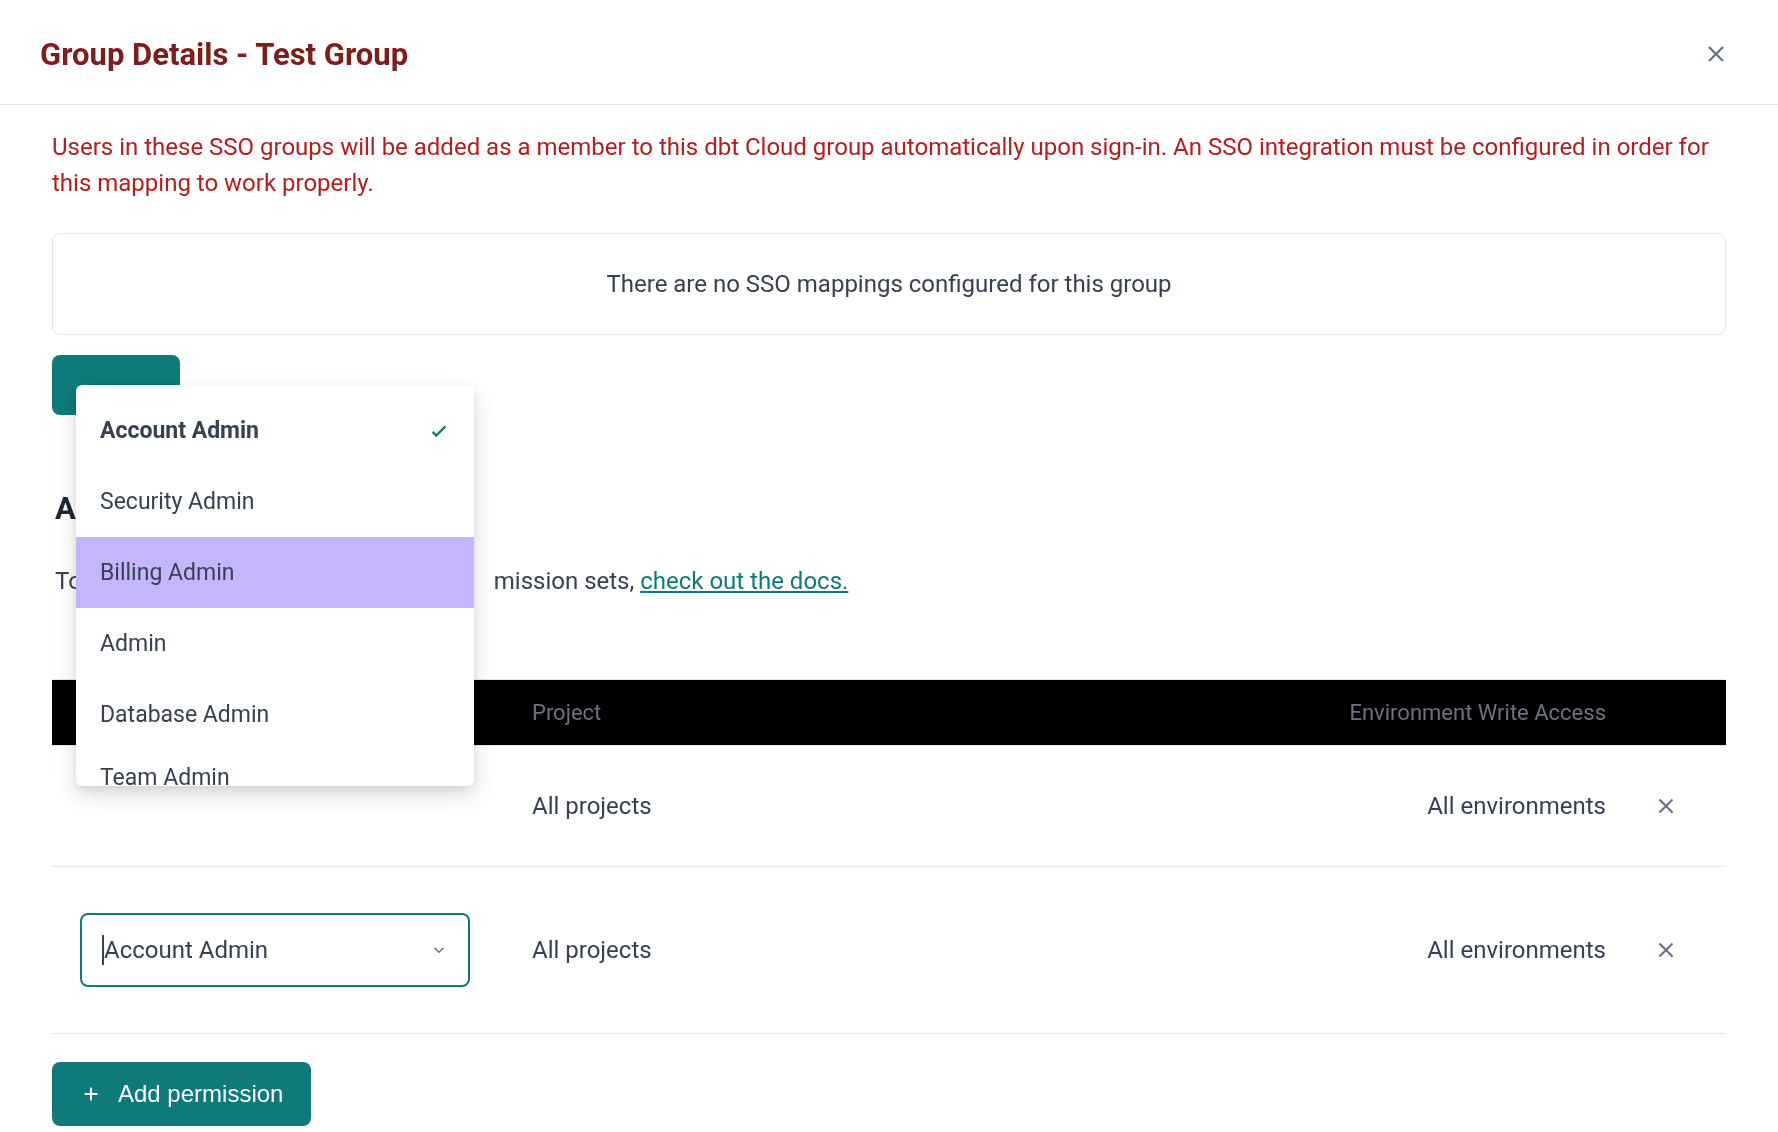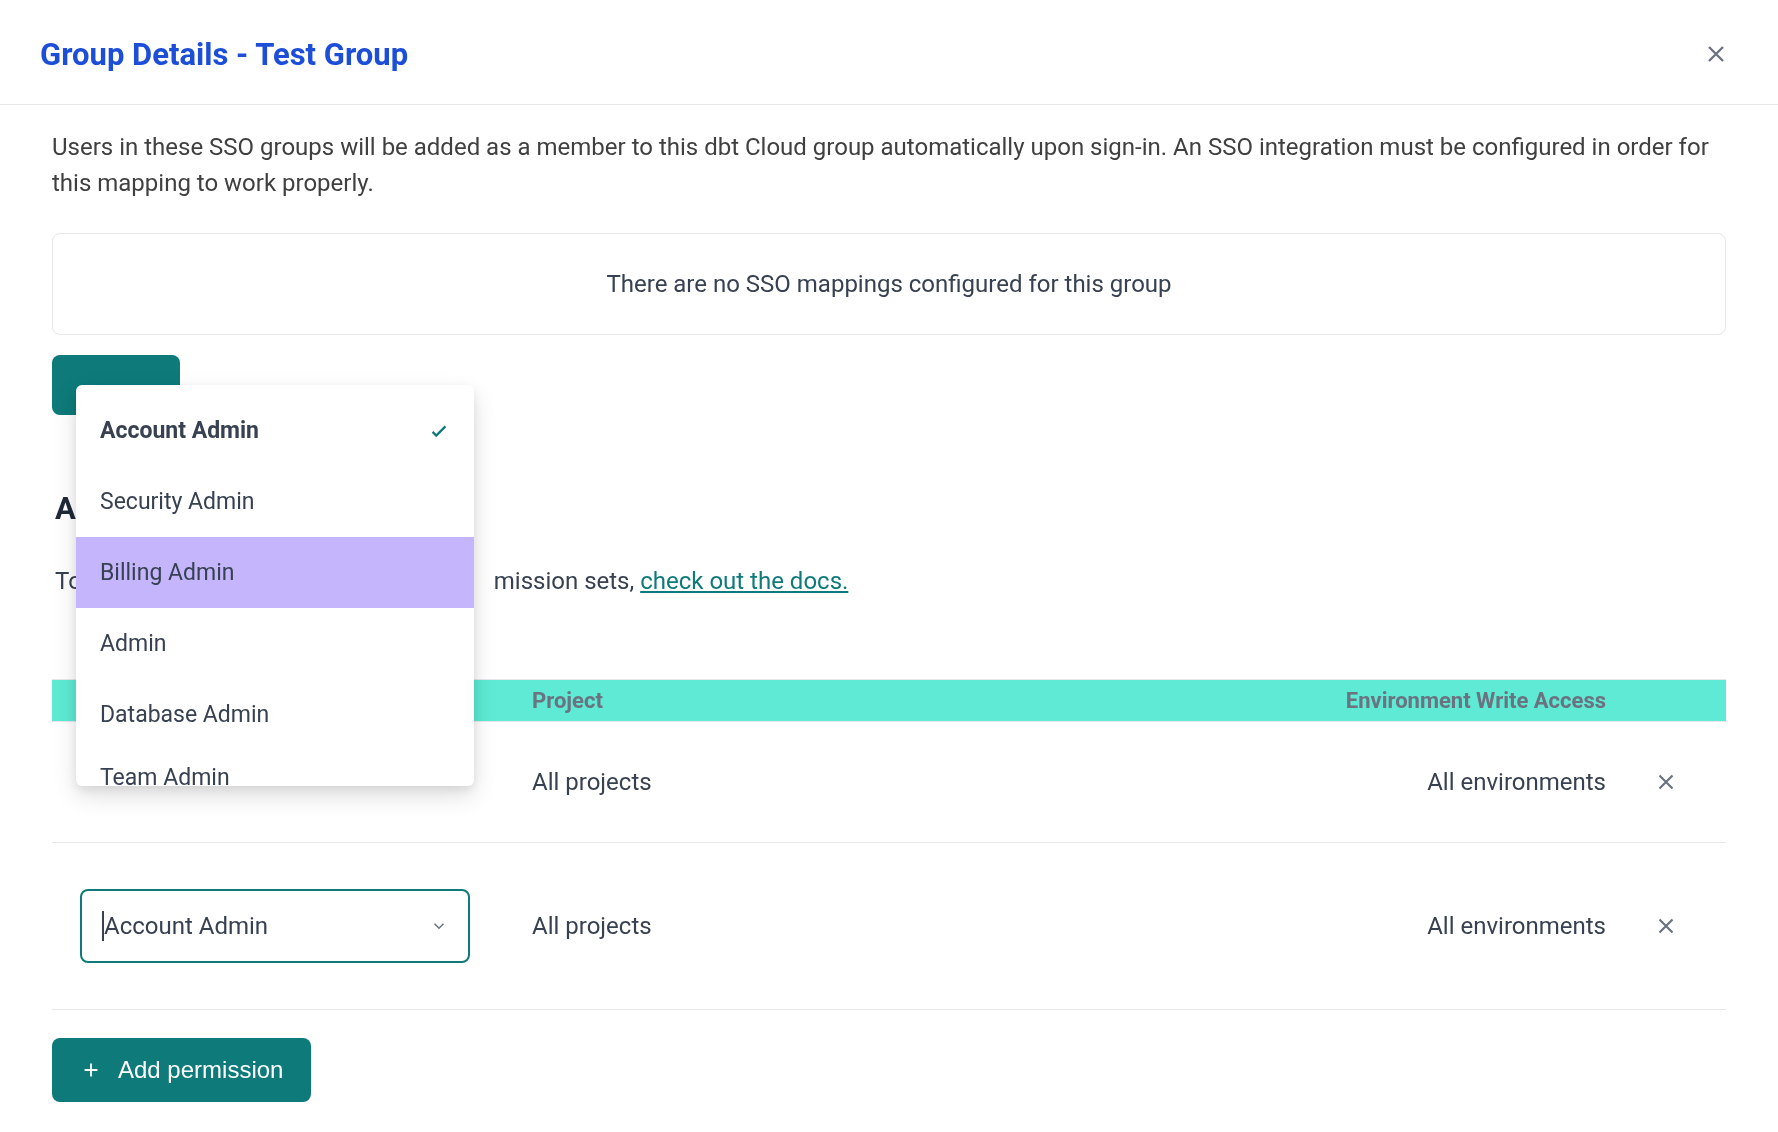--- a/index.html
+++ b/index.html
@@ -23,21 +23,21 @@
     .modal-header {
       display: flex;
       justify-content: space-between;
       align-items: center;
       padding: 32px 40px 28px 40px;
       border-bottom: 1px solid #e5e7eb;
     }
     .modal-title {
       font-size: 31px;
       font-weight: 700;
-      color: #1d4ed8;
+      color: #7f1d1d;
     }
     .close-btn {
       background: none;
       border: none;
       cursor: pointer;
       padding: 8px;
       display: flex;
       align-items: center;
       justify-content: center;
     }
@@ -46,21 +46,21 @@
       height: 28px;
       stroke: #6b7280;
       stroke-width: 2;
     }
     .modal-body {
       padding: 24px 52px 40px 52px;
     }
     .description {
       font-size: 24px;
       line-height: 1.5;
-      color: #404040;
+      color: #b91c1c;
       margin-bottom: 32px;
     }
     .empty-state {
       border: 1px solid #e5e7eb;
       border-radius: 8px;
       padding: 36px;
       text-align: center;
       font-size: 24px;
       color: #374151;
       margin-bottom: 20px;
@@ -97,26 +97,26 @@
     }
     .text-mid {
       display: inline;
     }
     .table-container {
       margin-top: 260px;
       position: relative;
     }
     .table-header {
       display: flex;
-      background: #5eead4;
+      background: #000000;
       border-top: 1px solid #e5e7eb;
       border-bottom: 1px solid #e5e7eb;
-      padding: 8px 0;
+      padding: 20px 0;
       font-size: 22px;
-      font-weight: 700;
+      font-weight: 400;
       color: #6b7280;
     }
     .col-permission {
       width: 480px;
       padding-left: 28px;
     }
     .col-project {
       width: 540px;
     }
     .col-env {

